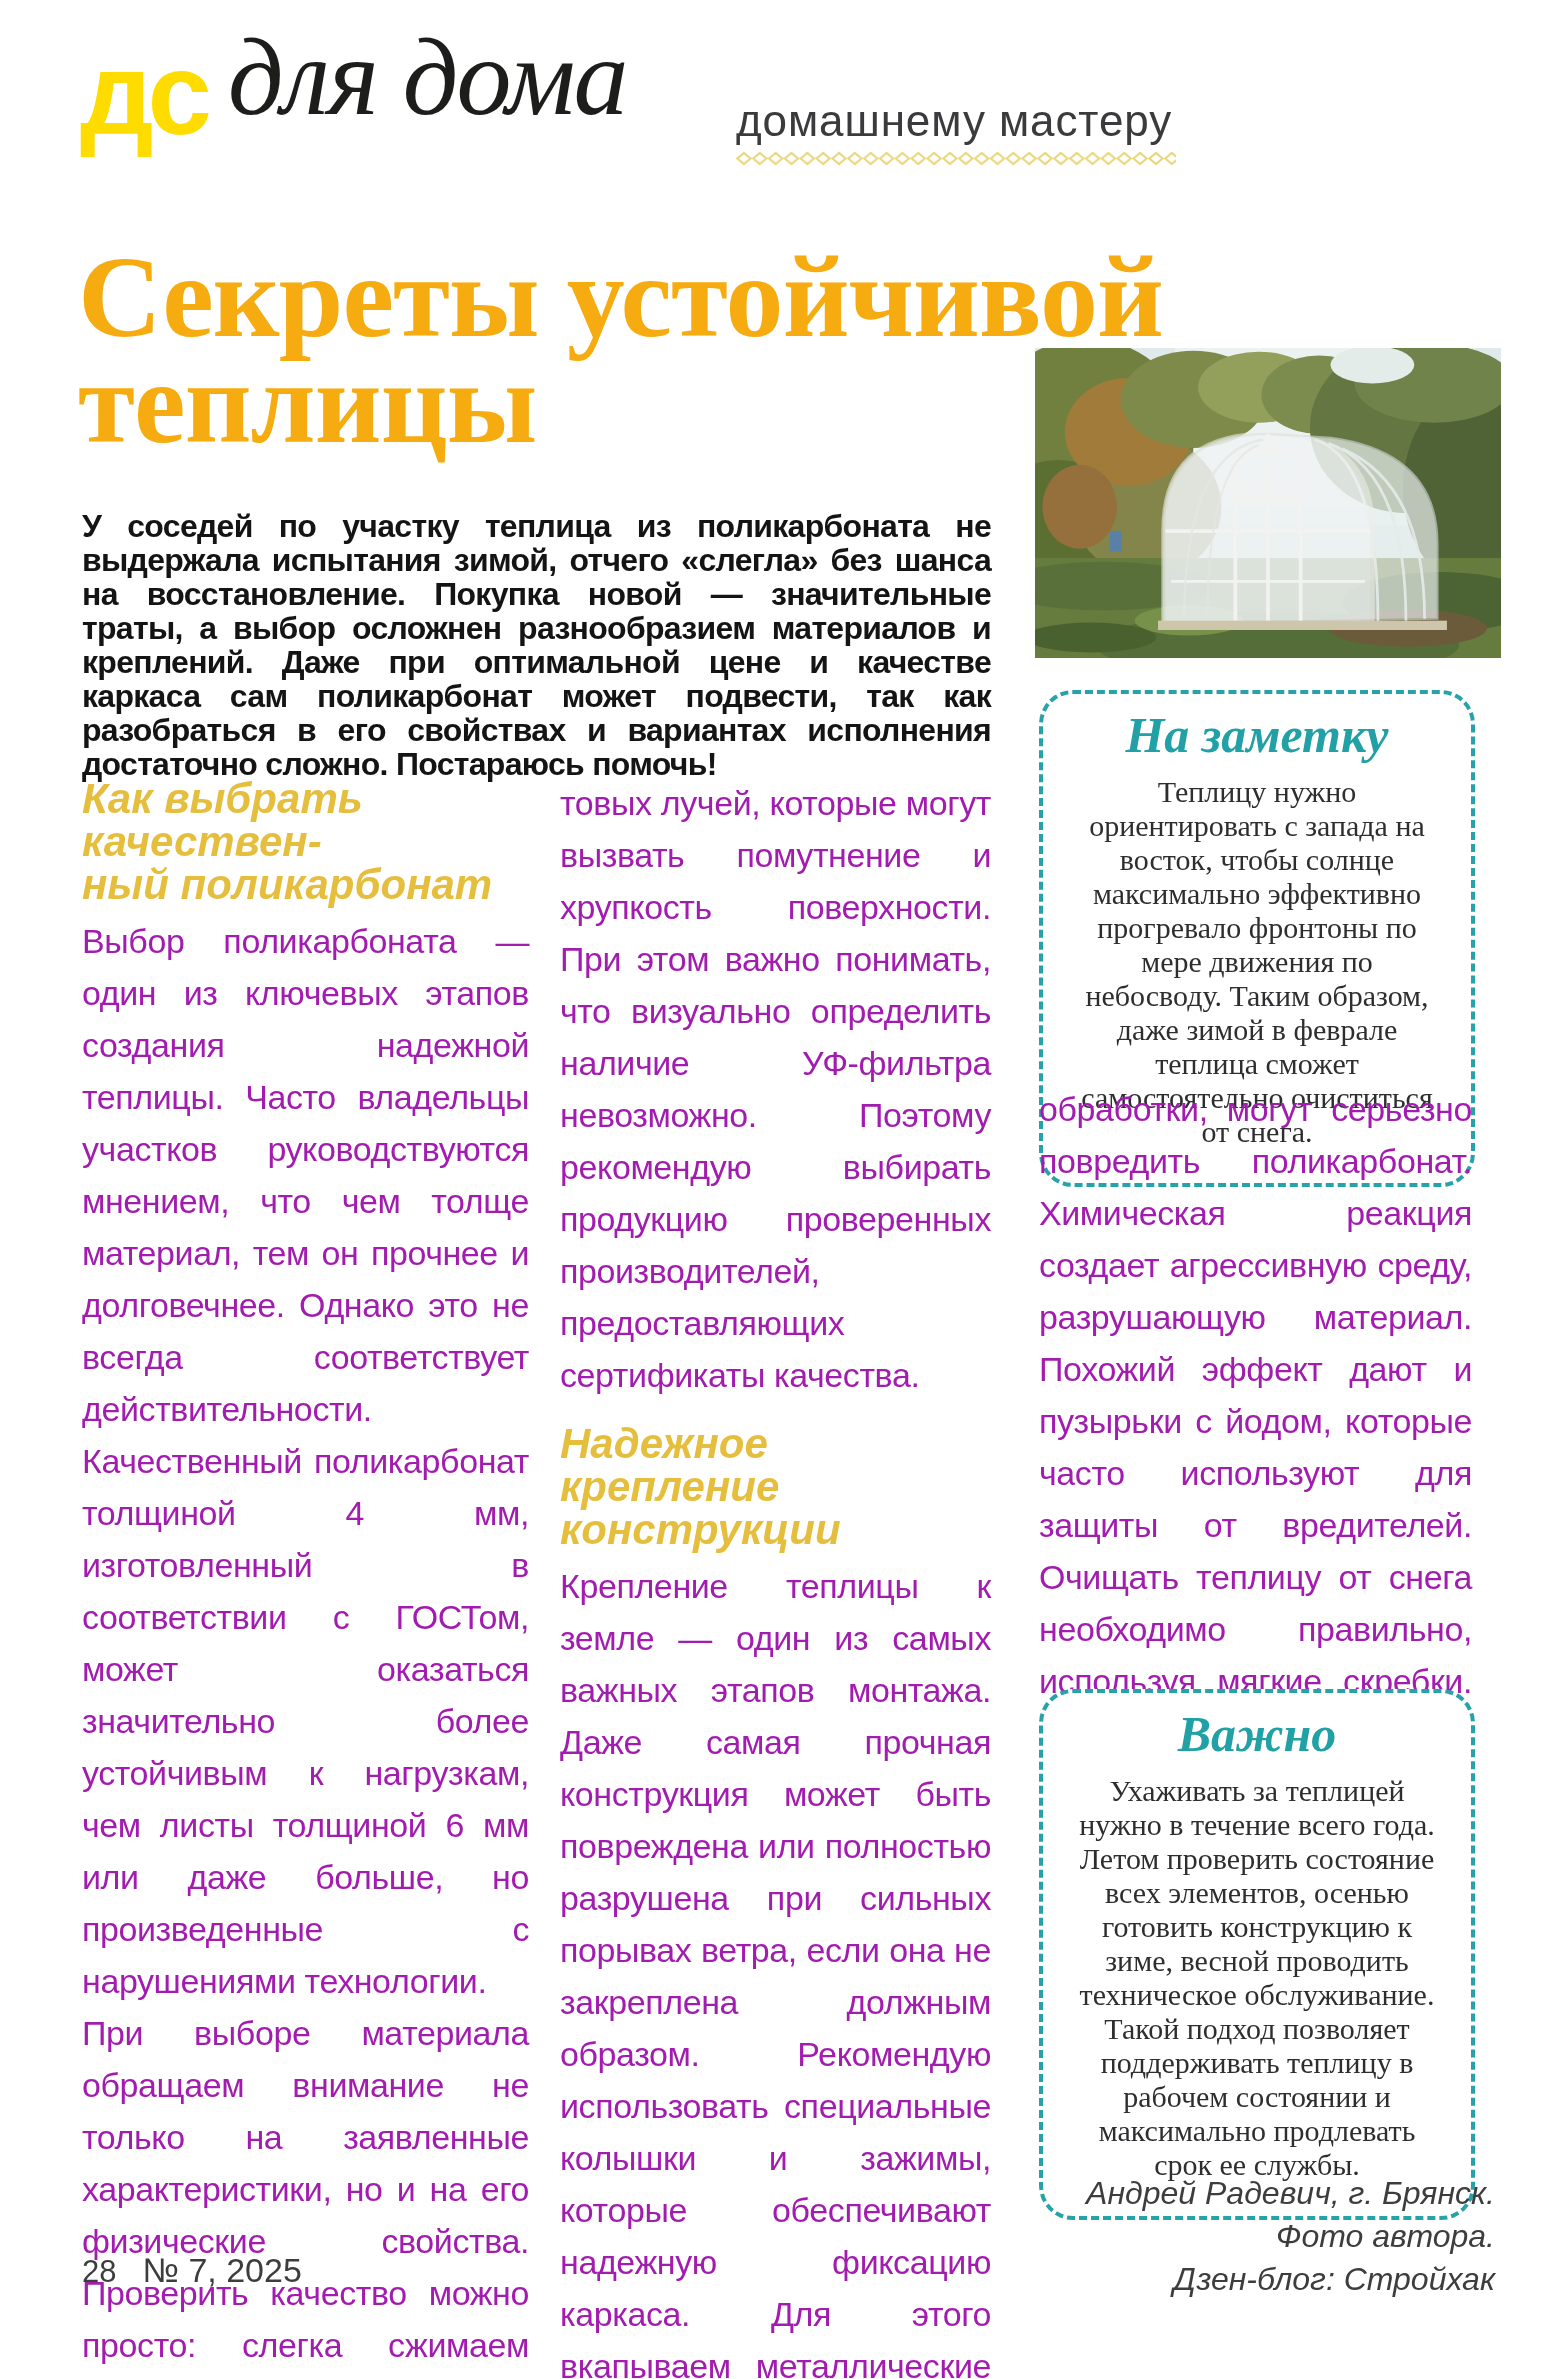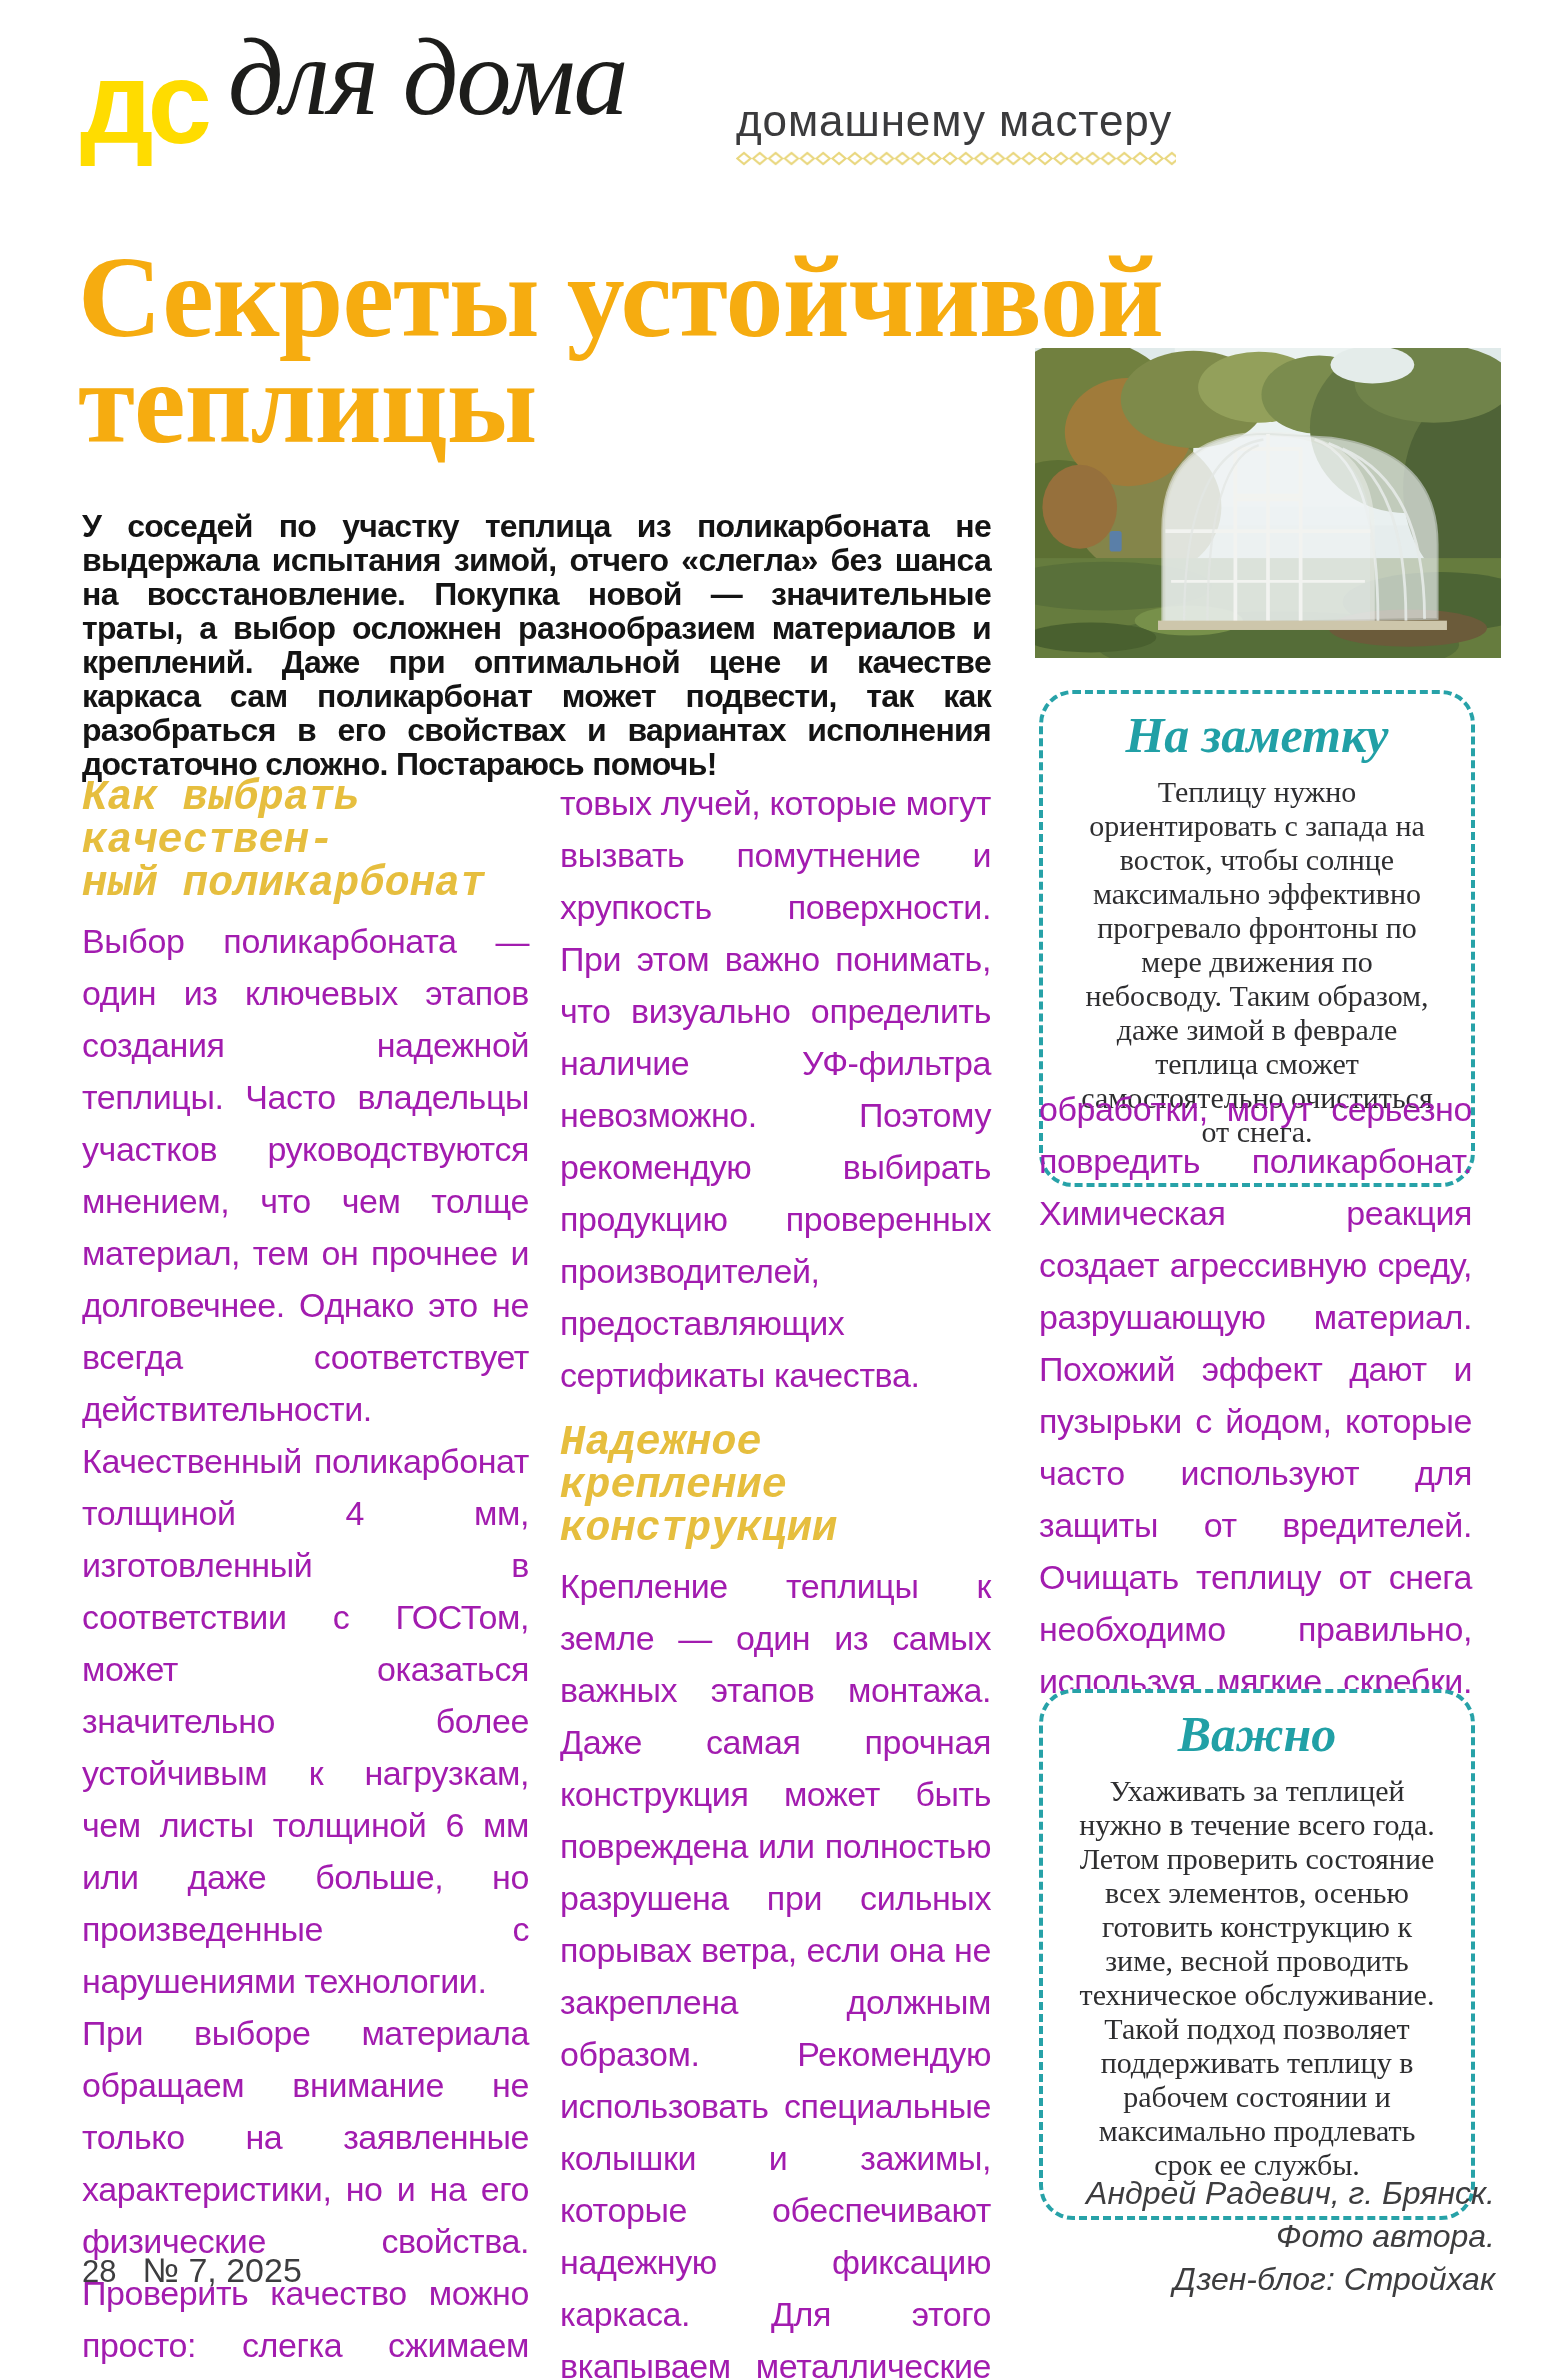--- a/index.html
+++ b/index.html
@@ -3,21 +3,21 @@
 <meta charset="utf-8">
 <style>
   html,body{margin:0;padding:0;background:#888;}
   .page{
     position:relative;width:1561px;height:2380px;background:#ffffff;
     font-family:"Liberation Sans",sans-serif;overflow:hidden;margin:0 auto;
     color:#3d3d3f;
   }
   
   .logo{
-    position:absolute;left:80px;top:48px;
+    position:absolute;left:80px;top:39px;
     font-family:"Liberation Sans",sans-serif;font-weight:800;
     font-size:116px;line-height:110px;color:#FFDC00;letter-spacing:-4.7px;
   }
   .brand{
     position:absolute;left:228px;top:13px;
     font-family:"Liberation Serif",serif;font-style:italic;font-weight:500;
     font-size:110px;line-height:129px;color:#1d1d1b;letter-spacing:-1.9px;
   }
   .tagline{
     position:absolute;left:736px;top:97px;
@@ -43,21 +43,21 @@
   
   .col{position:absolute;}
   .col1{left:82px;top:777px;width:447px;}
   .col2{left:560px;top:777px;width:431px;}
   .col3{left:1039px;top:1083px;width:433px;}
   .body-text{
     font-size:34px;line-height:52px;color:#a21caf;
     letter-spacing:-0.4px;text-align:justify;margin:0 0 0 0;
   }
   .section-heading{
-    font-family:Liberation Mono, monospace;font-style:italic;font-weight:700;
+    font-family:Liberation Sans, sans-serif;font-style:italic;font-weight:700;
     font-size:42px;line-height:43px;color:#E6BE3E;
     white-space:pre-line;margin:20.5px 0 9.3px 0;letter-spacing:0;
   }
   .section-heading.first{margin-top:0;}
   
   .callout{
     position:absolute;left:1039px;width:436px;box-sizing:border-box;
     border:4.7px dashed #27A2A8;border-radius:34px;background:#ffffff;
     padding:13px 24px 22.4px 24px;
   }

